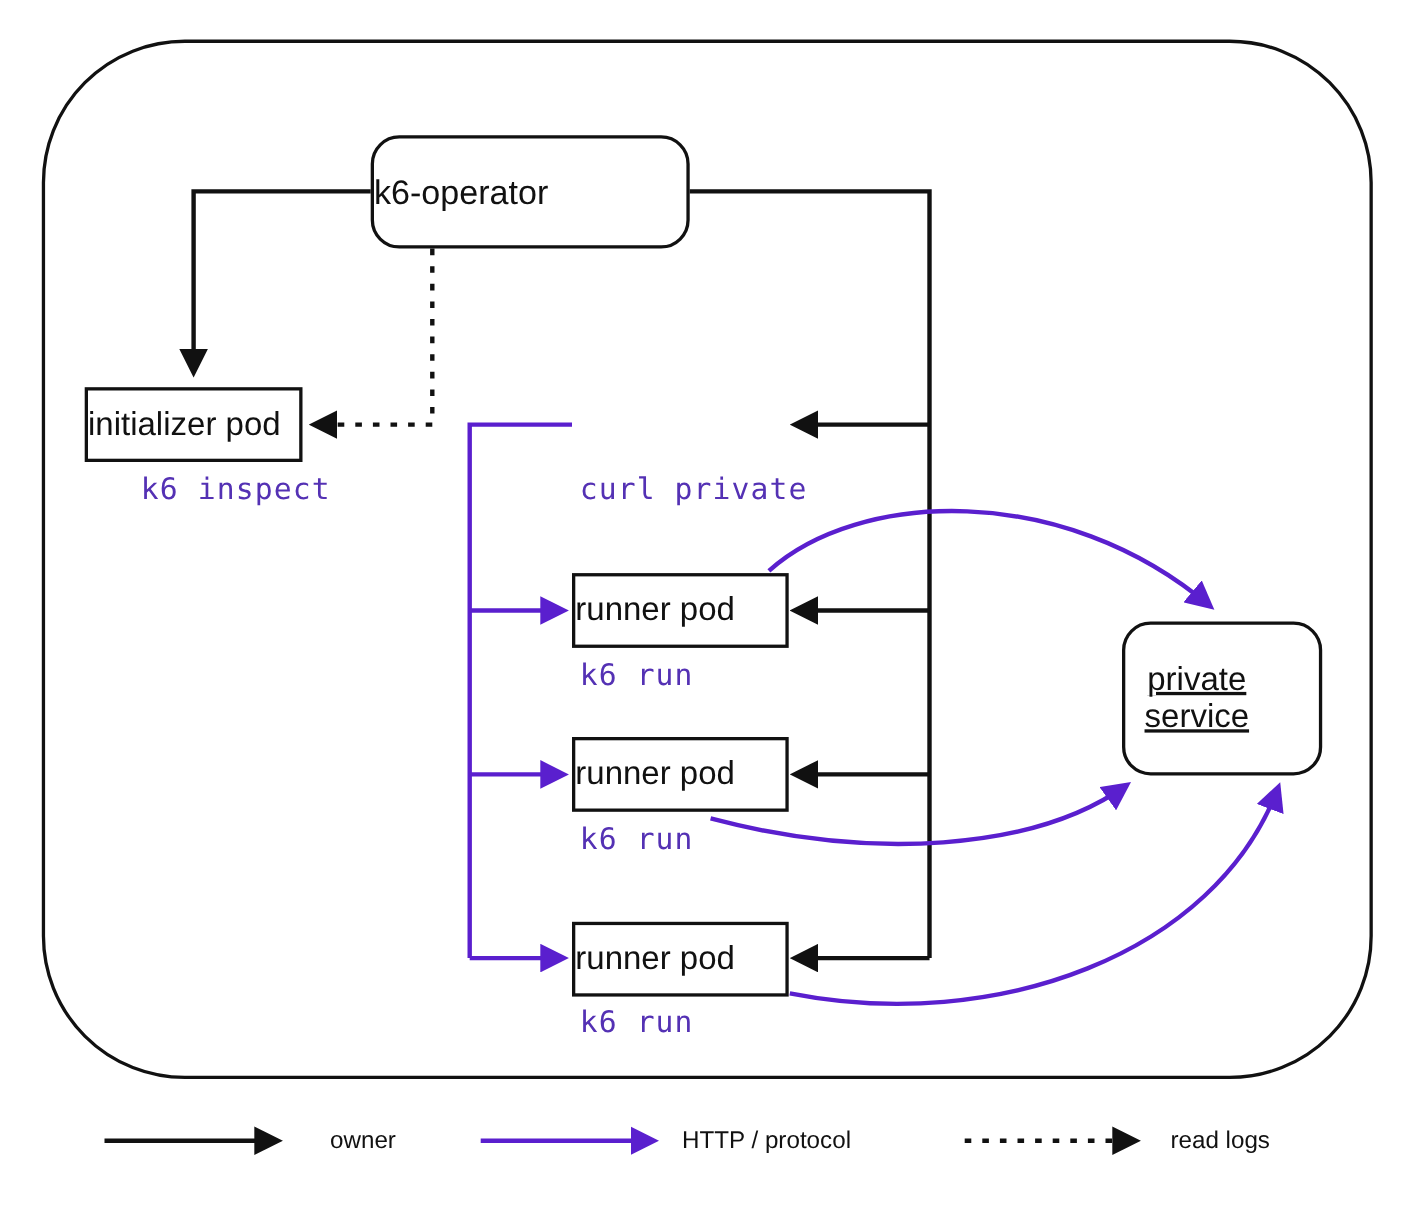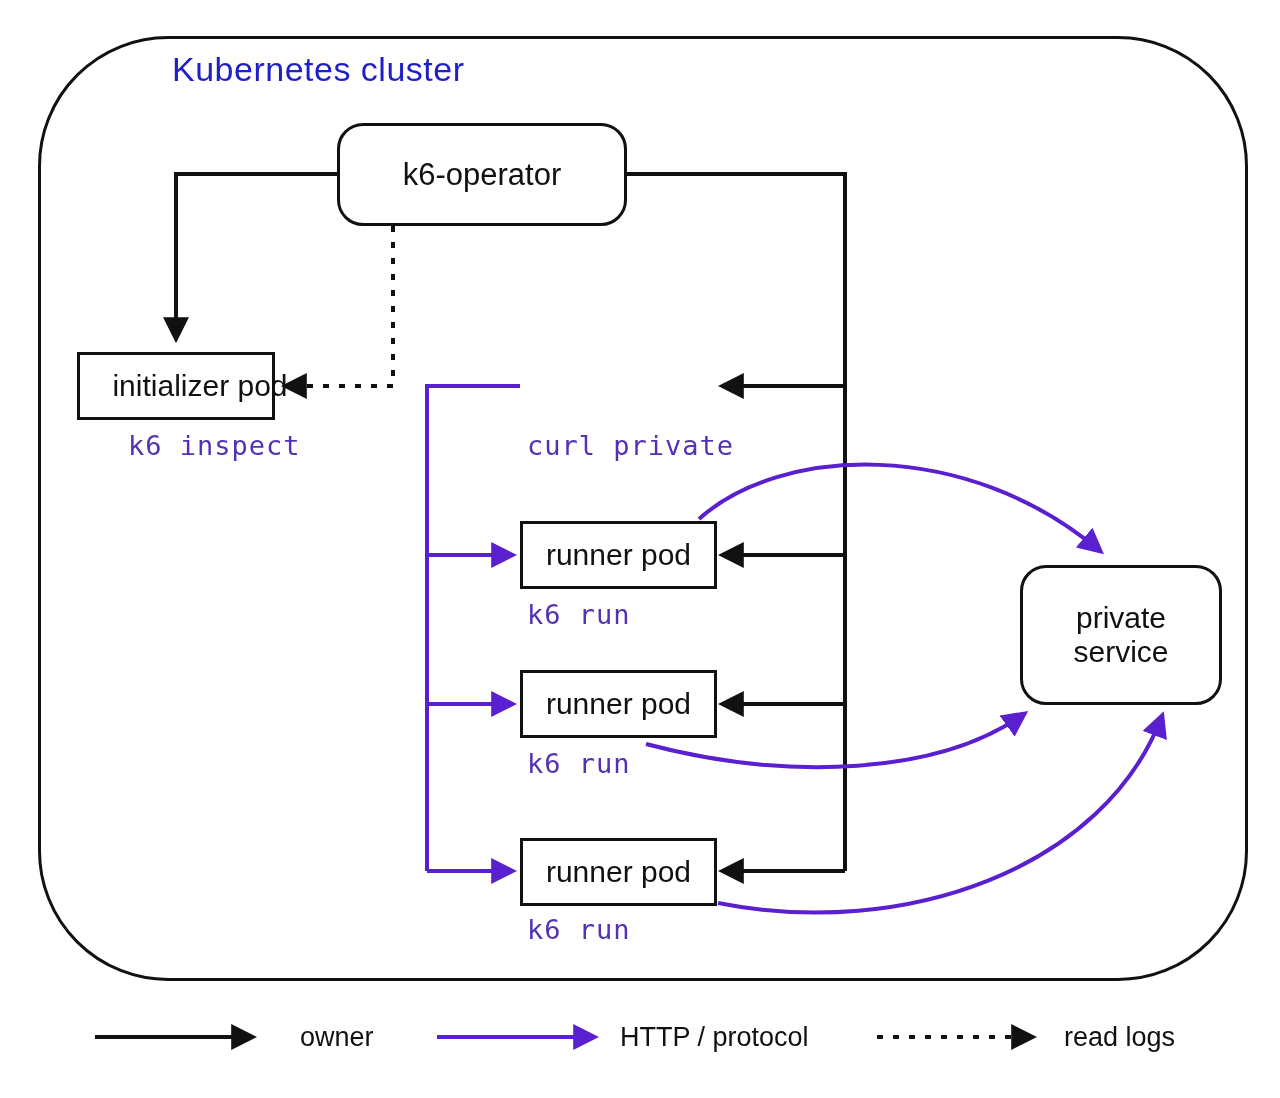--- a/index.html
+++ b/index.html
@@ -15,59 +15,58 @@
   }
   .cluster{
     position:absolute;left:38px;top:36px;width:1204px;height:939px;
     border:3px solid var(--ink);border-radius:130px;background:transparent;
   }
   .cluster-title{
     position:absolute;left:172px;top:50px;font-size:34px;font-weight:500;color:var(--blue);
     letter-spacing:0.5px;white-space:nowrap;
   }
   .node{
-    position:absolute;display:flex;align-items:center;justify-content:center;
+    position:absolute;display:flex;align-items:center;justify-content:flex-start;
     border:3px solid var(--ink);background:#ffffff;font-size:30px;color:var(--ink);
     text-align:center;line-height:1.15;box-sizing:border-box;white-space:nowrap;
   }
   .rounded{border-radius:26px;}
   .node-operator{left:337px;top:123px;width:290px;height:103px;font-size:31px;}
-  .node-initializer{left:77px;top:352px;width:198px;height:68px;padding-left:48px;}
+  .node-initializer{left:77px;top:352px;width:198px;height:68px;}
   .node-starter{left:520px;top:352px;width:197px;height:68px;}
   .node-runner1{left:520px;top:521px;width:197px;height:68px;}
   .node-runner2{left:520px;top:670px;width:197px;height:68px;}
   .node-runner3{left:520px;top:838px;width:197px;height:68px;}
-  .node-private{left:1020px;top:565px;width:202px;height:140px;font-size:30px;white-space:normal;}
+  .node-private{left:1020px;top:565px;width:182px;height:140px;font-size:30px;white-space:normal;text-decoration:underline;}
   .node-private .inner{width:130px;}
   .cmd{
     position:absolute;font-family:"DejaVu Sans Mono",monospace;font-size:27px;
     color:var(--purple-text);white-space:pre;letter-spacing:1px;
   }
   .cmd-inspect{left:84px;top:430px;margin-left:44px;}
   .cmd-curl{left:527px;top:430px;}
   .cmd-run1{left:527px;top:599px;}
   .cmd-run2{left:527px;top:748px;}
   .cmd-run3{left:527px;top:914px;}
   svg.wires{position:absolute;left:0;top:0;width:1280px;height:1098px;pointer-events:none;}
   .st-black{stroke:var(--ink);stroke-width:4;fill:none;}
   .st-purple{stroke:var(--purple);stroke-width:4;fill:none;}
   .st-dash{stroke:var(--ink);stroke-width:4;fill:none;stroke-dasharray:6 10;}
   .mk-black{fill:var(--ink);}
   .mk-purple{fill:var(--purple);}
   .legend-label{
-    position:absolute;font-size:27px;color:var(--ink);white-space:nowrap;transform:translateY(-50%);
+    position:absolute;font-size:22px;color:var(--ink);white-space:nowrap;transform:translateY(-50%);
   }
 </style>
 </head>
 <body>
 
 <div class="canvas">
 
   <div class="cluster"></div>
-  <div class="cluster-title">Kubernetes cluster</div>
 
   <svg class="wires" viewBox="0 0 1280 1098">
     <defs>
       <marker id="arrB" viewBox="0 0 10 10" refX="8" refY="5" markerWidth="6.5" markerHeight="6.5" orient="auto-start-reverse" markerUnits="strokeWidth">
         <path d="M0,0 L10,5 L0,10 z" class="mk-black"></path>
       </marker>
       <marker id="arrP" viewBox="0 0 10 10" refX="8" refY="5" markerWidth="6.5" markerHeight="6.5" orient="auto-start-reverse" markerUnits="strokeWidth">
         <path d="M0,0 L10,5 L0,10 z" class="mk-purple"></path>
       </marker>
     </defs>

